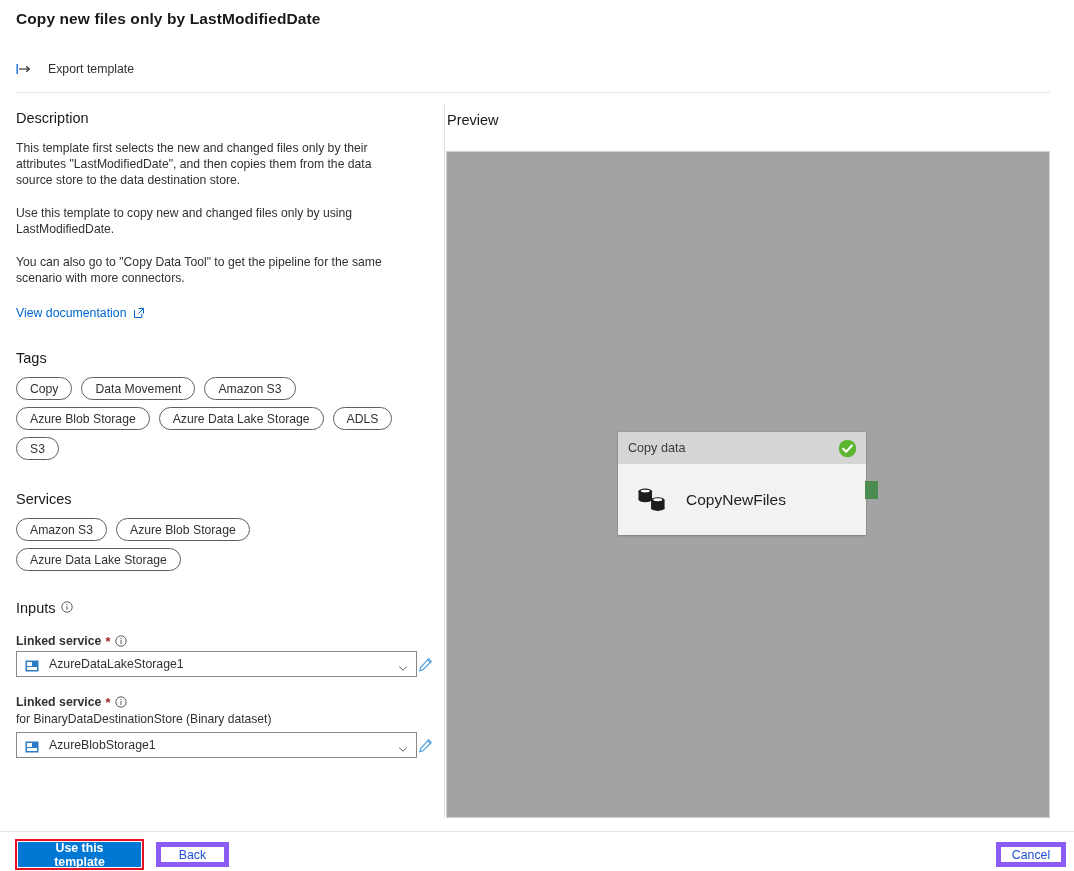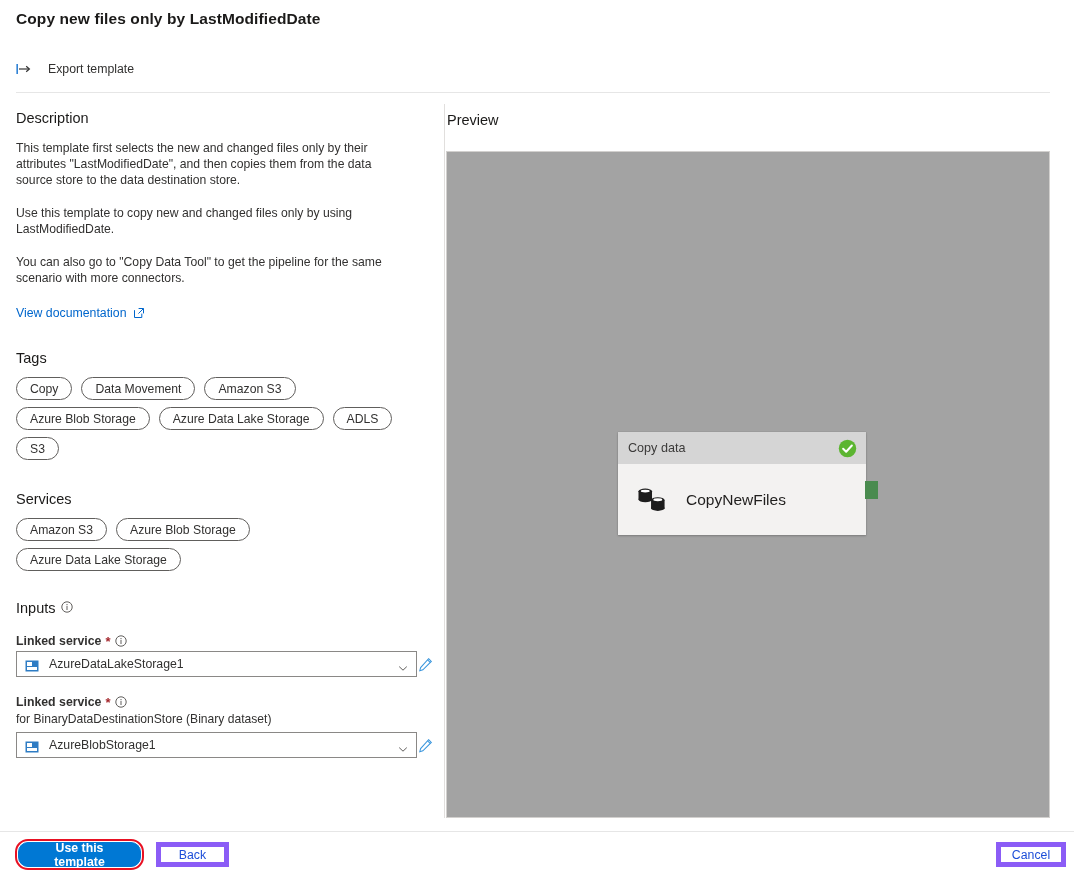--- a/index.html
+++ b/index.html
@@ -206,21 +206,21 @@
     color: #ffffff;
     font-weight: bold;
     outline: 2px solid #e81123;
     outline-offset: 1px;
   }
   .footer-left {
     position: absolute;
     left: 18px; top: 842px;
     display: flex; align-items: center; gap: 15px;
   }
-  .btn-use { width: 123px; border-radius: 10px; }
+  .btn-use { width: 123px; }
   .btn-back { width: 73px; }
   .footer-right {
     position: absolute;
     left: 996px; top: 842px;
   }
   .btn-cancel { width: 70px; }
 </style>
 </head>
 <body>
 

